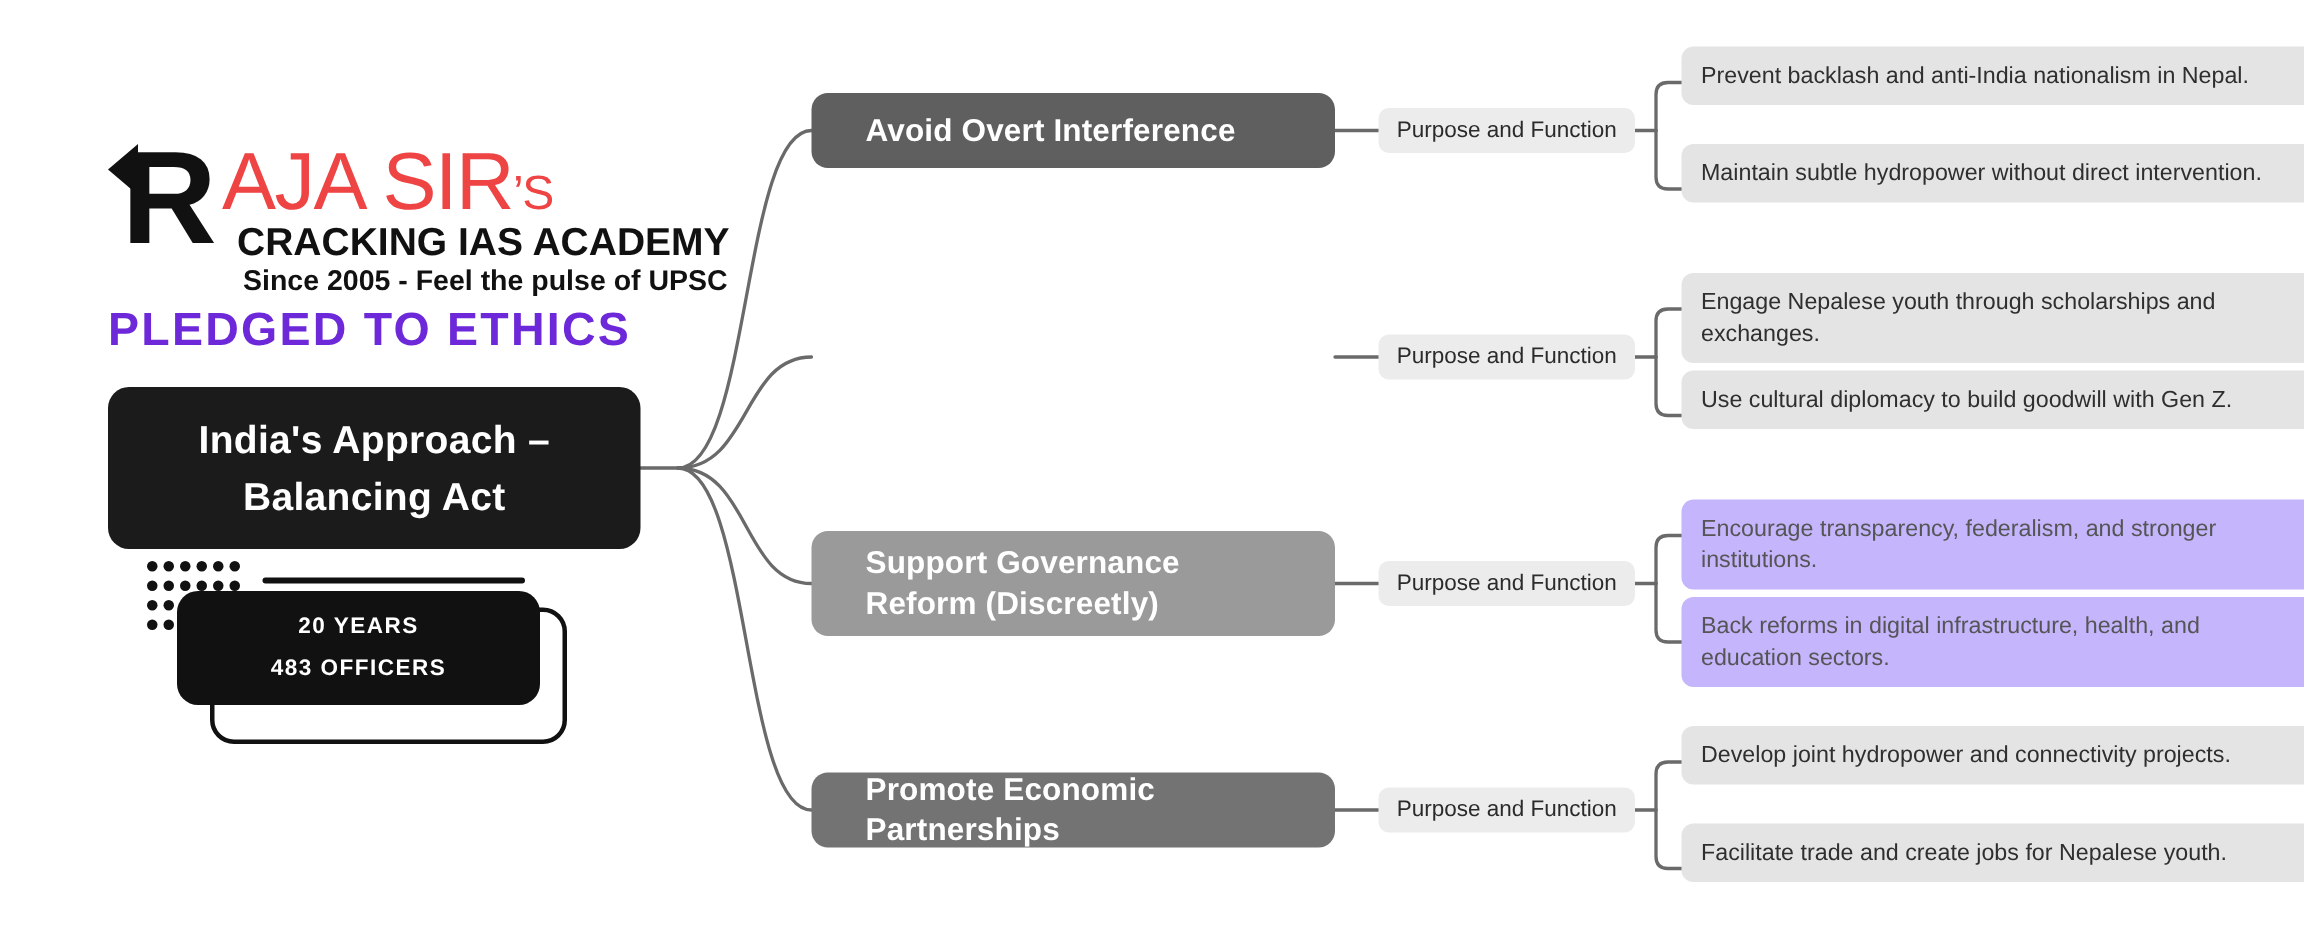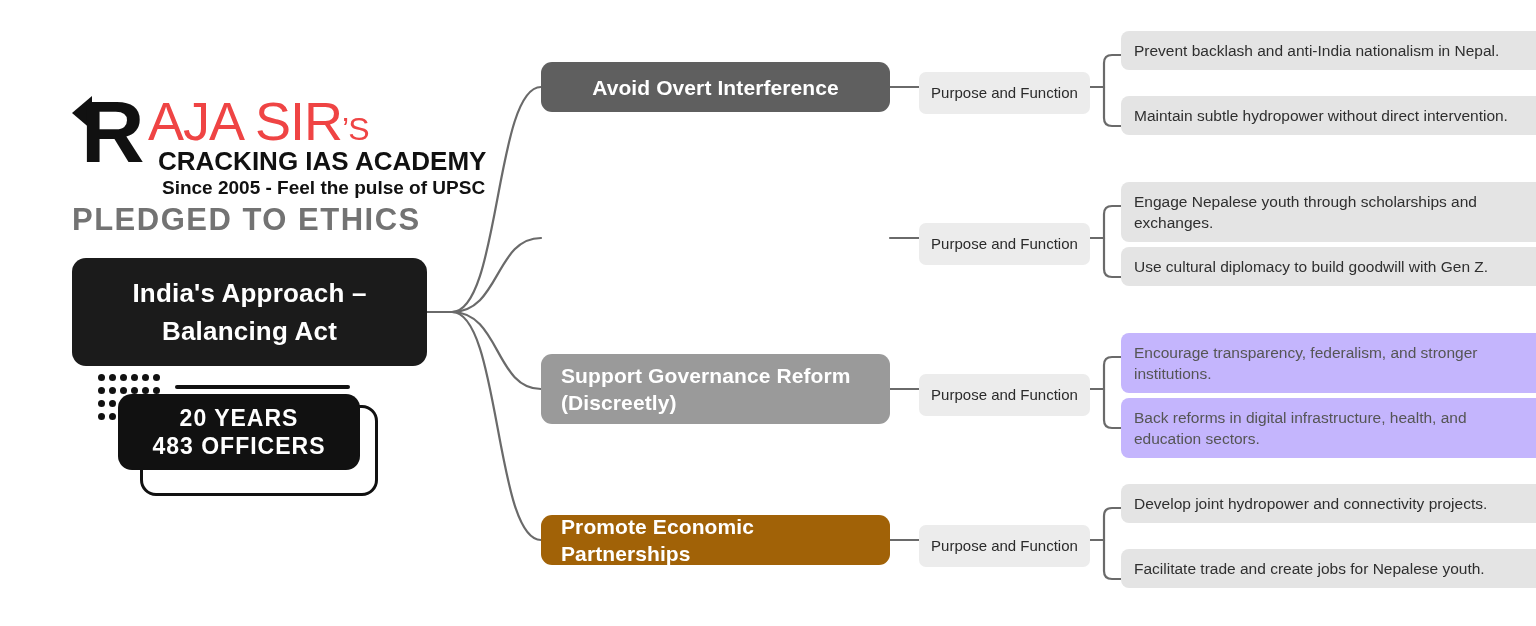--- a/index.html
+++ b/index.html
@@ -41,21 +41,21 @@
     font-size:26px;line-height:26px;font-weight:700;color:#111;
     letter-spacing:0px;white-space:nowrap;
   }
   .brand-since{
     position:absolute;left:90px;top:86px;
     font-size:19px;line-height:19px;font-weight:700;color:#111;
     white-space:nowrap;
   }
   .brand-pledged{
     position:absolute;left:0px;top:112px;
-    font-size:31px;line-height:31px;font-weight:800;color:#737373;
+    font-size:31px;line-height:31px;font-weight:800;color:#6d28d9;
     letter-spacing:1.5px;white-space:nowrap;
   }
 
   
   .root-node{
     position:absolute;left:72px;top:258px;width:355px;height:108px;
     background:#1b1b1b;border-radius:14px;
     display:flex;align-items:center;justify-content:center;
     box-sizing:border-box;padding:6px 16px;
   }
@@ -71,38 +71,38 @@
   .badge-outline{
     position:absolute;left:140px;top:405px;width:232px;height:85px;
     border:3px solid #111;border-radius:16px;background:transparent;
   }
   .badge{
     position:absolute;left:118px;top:394px;width:242px;height:76px;
     background:#111;border-radius:14px;
     display:flex;flex-direction:column;align-items:center;justify-content:center;
   }
   .badge span{
-    color:#ffffff;font-size:23px;line-height:28px;font-weight:800;letter-spacing:1px;
+    color:#ffffff;font-size:15px;line-height:28px;font-weight:800;letter-spacing:1px;
     white-space:nowrap;
     text-align:right;
   }
 
   
   .branch{
     position:absolute;border-radius:11px;
     display:flex;align-items:center;
-    box-sizing:border-box;padding:8px 20px;justify-content:center;
+    box-sizing:border-box;padding:8px 36px;
   }
   .branch span{
     color:#ffffff;font-size:21px;line-height:27px;font-weight:700;letter-spacing:.1px;
   }
 
   
   .pill{
-    position:absolute;height:42px;
+    position:absolute;height:30px;
     background:#ececec;border-radius:7px;
     display:flex;align-items:center;justify-content:center;
     padding:0 10px;box-sizing:border-box;
   }
   .pill span{color:#2b2b2b;font-size:15px;line-height:20px;font-weight:400;white-space:nowrap;}
 
   
   .leaf{
     position:absolute;width:424px;
     background:#e4e4e4;border-radius:8px;
@@ -230,21 +230,21 @@
   <div class="pill" style="left:919px;top:374px;width:171px;">
     <span>Purpose and Function</span>
   </div>
   <div class="leaf dim" style="left:1121px;top:333px;">
     <span>Encourage transparency, federalism, and stronger institutions.</span>
   </div>
   <div class="leaf dim" style="left:1121px;top:398px;">
     <span>Back reforms in digital infrastructure, health, and education sectors.</span>
   </div>
 
-  <div class="branch" style="left:541px;top:515px;width:349px;height:50px;background:#a16207;">
+  <div class="branch" style="left:541px;top:515px;width:349px;height:50px;background:#737373;">
     <span>Promote Economic Partnerships</span>
   </div>
   <div class="pill" style="left:919px;top:525px;width:171px;">
     <span>Purpose and Function</span>
   </div>
   <div class="leaf" style="left:1121px;top:484px;">
     <span>Develop joint hydropower and connectivity projects.</span>
   </div>
   <div class="leaf" style="left:1121px;top:549px;">
     <span>Facilitate trade and create jobs for Nepalese youth.</span>

